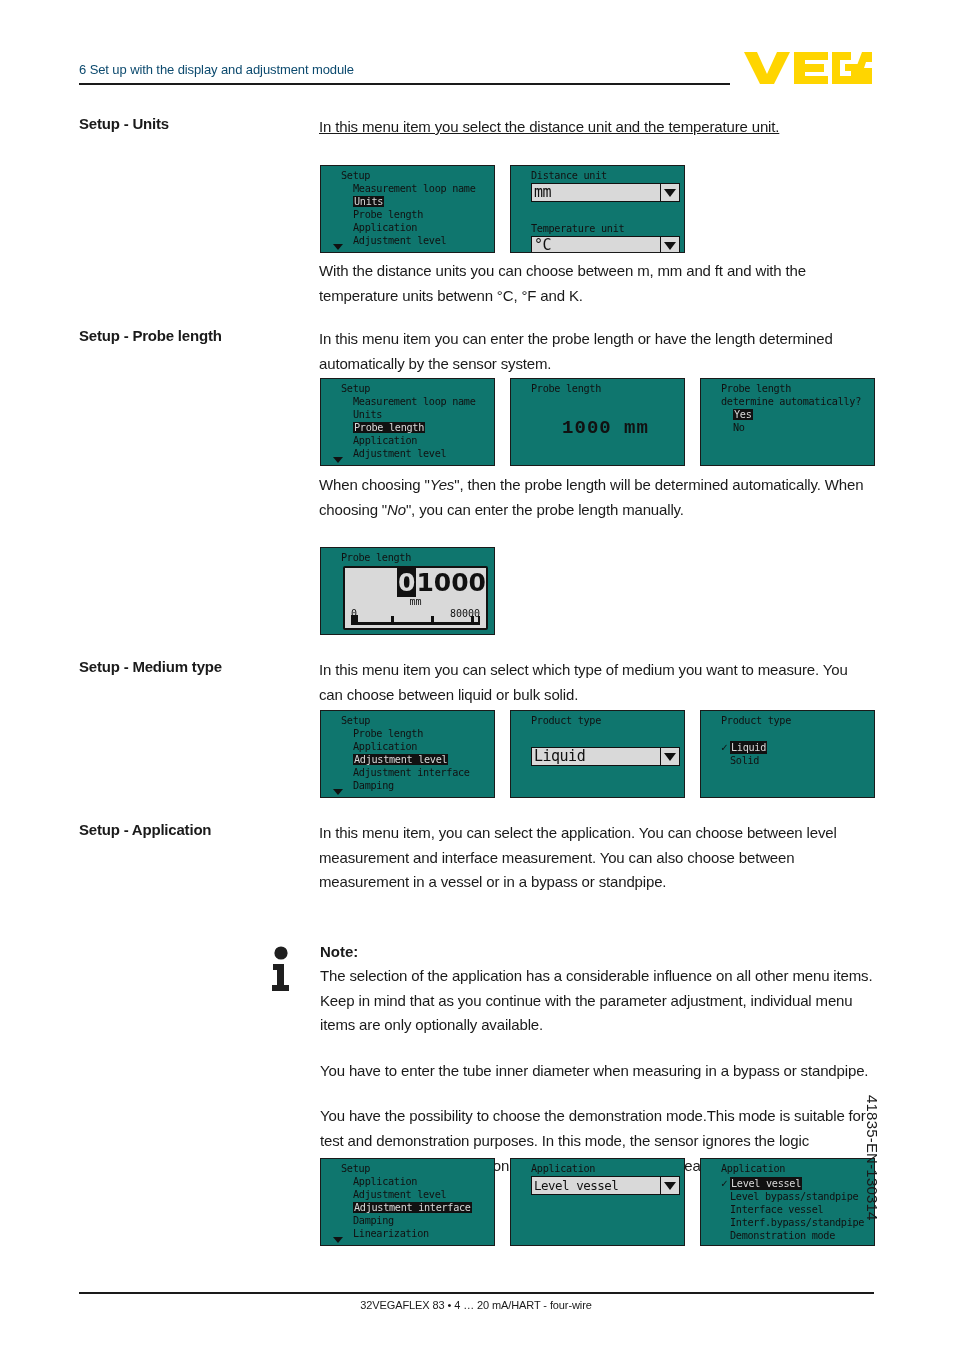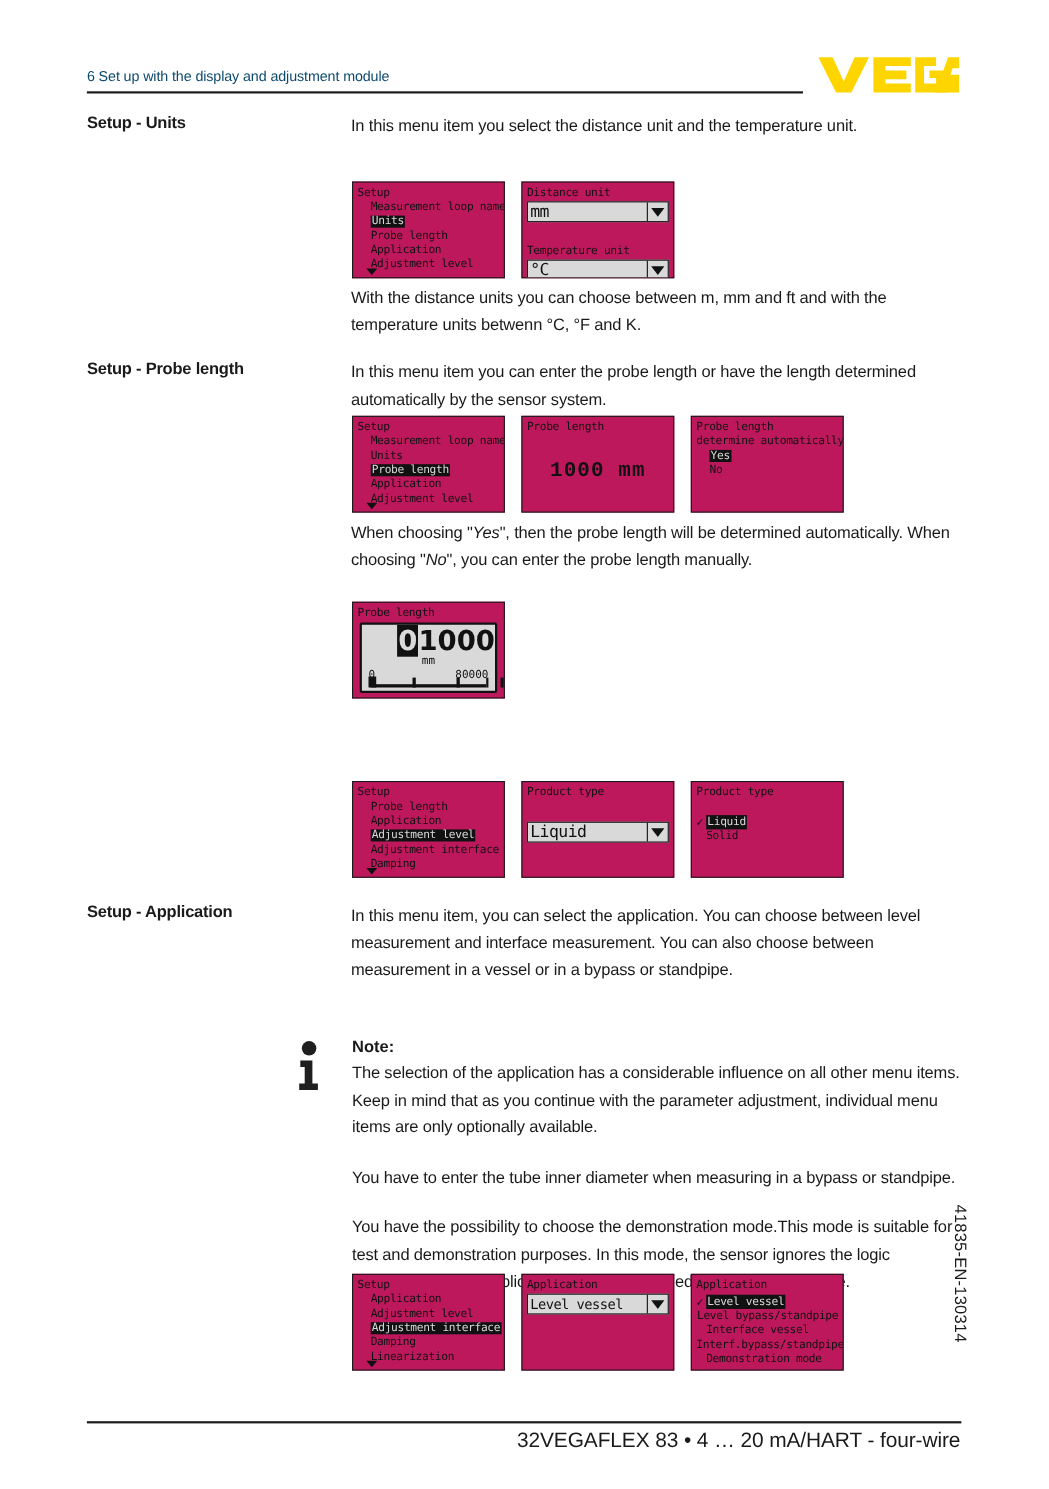--- a/index.html
+++ b/index.html
@@ -71,31 +71,31 @@
   .text-col i { font-style: italic; }
 
   
   .lcd-row {
     position: absolute;
     left: 320px;
     display: flex;
     gap: 15px;
   }
   .lcd {
-    width: 139px;
+    width: 175px;
     height: 88px;
-    background: #be185d;
+    background: #0f766e;
     border: 1.6px solid #1a1a1a;
     box-sizing: border-box;
     position: relative;
     font-family: "DejaVu Sans Mono", monospace;
     font-size: 10.2px;
     color: #111111;
     overflow: hidden;
-    padding: 3px 4px 0 4px;
+    padding: 3px 4px 0 20px;
   }
   .lcd-line {
     white-space: nowrap;
     line-height: 13.1px;
     letter-spacing: -0.3px;
   }
   .lcd-line.indent { padding-left: 12px; }
   .lcd-line .hl {
     background: #111111;
     color: #d9d9d9;
@@ -273,23 +273,23 @@
     position: absolute;
     left: 79px; top: 1292px;
     width: 795px;
   }
   .footer-rule {
     border-top: 2.2px solid #1a1a1a;
     width: 795px;
   }
   .footer-inner {
     display: flex;
-    justify-content: flex-end;
+    justify-content: center;
     padding-top: 5px;
-    font-size: 19px;
+    font-size: 11px;
     letter-spacing: -0.1px;
   }
   .footer-right { padding-right: 1px; }
 </style>
 </head>
 <body>
 
 <div class="page">
 
   <div class="header">
@@ -301,21 +301,21 @@
     <svg width="128" height="36" viewBox="0 0 128 36" xmlns="http://www.w3.org/2000/svg">
       <g fill="#FFD500">
         <polygon points="0,2 13,2 23,24 33,2 46,2 30,34 16,34"></polygon>
         <polygon points="50,2 84,2 84,10 61,10 61,14 80,14 80,22 61,22 61,26 84,26 84,34 50,34"></polygon>
         <path d="M107,2 L107,10 L96,10 L96,26 L107,26 L107,21 L101,21 L101,14 L118,14 L118,34 L88,34 L88,2 Z"></path>
         <polygon points="117,34 106,34 118,2 128,2 128,12 122,12 120,18 128,18 128,34"></polygon>
       </g>
     </svg>
   </div>
 
-  <div class="row" style="top:103px;">
+  <div class="row" style="top:115px;text-decoration:underline;">
     <div class="label-col">Setup - Units</div>
     <div class="text-col">
       <p>In this menu item you select the distance unit and the temperature unit.</p>
     </div>
   </div>
 
   <div class="lcd-row" style="top:165px;">
 
     <div class="lcd">
       <div class="lcd-line">Setup</div>
@@ -399,20 +399,26 @@
           <span class="tickm" style="left:40px;"></span>
           <span class="tickm" style="left:80px;"></span>
           <span class="tickm" style="left:120px;"></span>
           <span class="tickm" style="right:0px;"></span>
           <span class="knob"></span>
         </div>
       </div>
     </div>
   </div>
 
+  <div class="row" style="top:658px;">
+    <div class="label-col">Setup - Medium type</div>
+    <div class="text-col">
+      <p>In this menu item you can select which type of medium you want to measure. You can choose between liquid or bulk solid.</p>
+    </div>
+  </div>
 
   <div class="lcd-row" style="top:710px;">
     <div class="lcd">
       <div class="lcd-line">Setup</div>
       <div class="lcd-line indent"><span>Probe length</span></div>
       <div class="lcd-line indent"><span>Application</span></div>
       <div class="lcd-line indent"><span class="hl">Adjustment level</span></div>
       <div class="lcd-line indent"><span>Adjustment interface</span></div>
       <div class="lcd-line indent"><span>Damping</span></div>
       <div class="lcd-arrow-down"></div>

